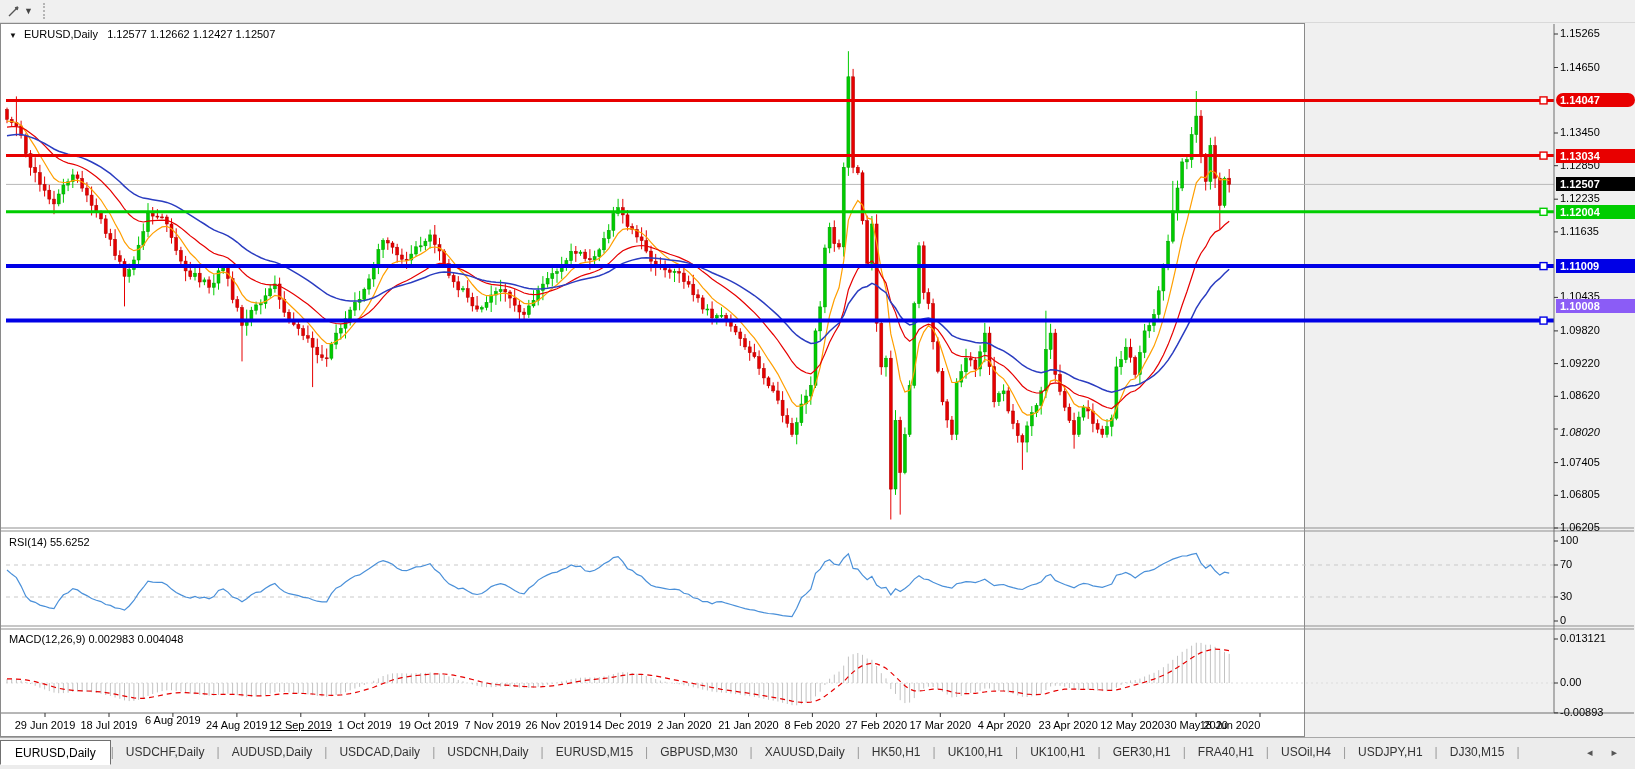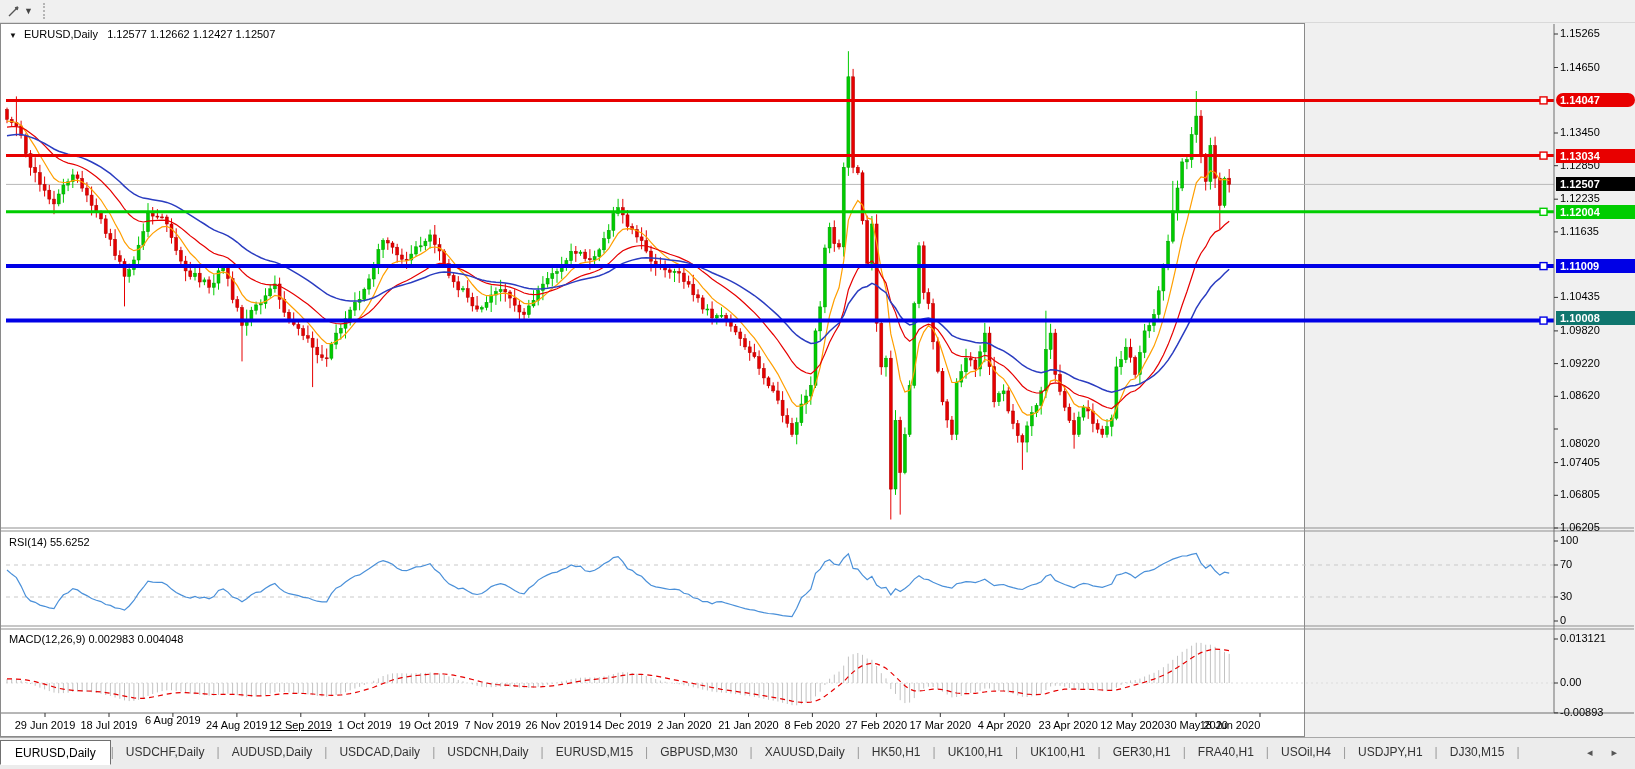--- a/index.html
+++ b/index.html
@@ -915,36 +915,36 @@
       <div class="axis-label" style="top: 3px;">1.15265</div>
       <div class="axis-label" style="top: 36.5331px;">1.14650</div>
       <div class="axis-label" style="top: 101.964px;">1.13450</div>
       <div class="axis-label" style="top: 134.679px;">1.12850</div>
       <div class="axis-label" style="top: 168.212px;">1.12235</div>
       <div class="axis-label" style="top: 200.927px;">1.11635</div>
       <div class="axis-label" style="top: 266.358px;">1.10435</div>
       <div class="axis-label" style="top: 299.891px;">1.09820</div>
       <div class="axis-label" style="top: 332.606px;">1.09220</div>
       <div class="axis-label" style="top: 365.321px;">1.08620</div>
-      <div class="axis-label" style="top: 413px;">1.08020</div>
+      <div class="axis-label" style="top: 402px; font-style: italic;">1.08020</div>
       <div class="axis-label" style="top: 431.57px;">1.07405</div>
       <div class="axis-label" style="top: 464.285px;">1.06805</div>
       <div class="axis-label" style="top: 497px;">1.06205</div>
       <div class="axis-label" style="top: 510px;">100</div>
       <div class="axis-label" style="top: 534px;">70</div>
       <div class="axis-label" style="top: 566px;">30</div>
       <div class="axis-label" style="top: 590px;">0</div>
       <div class="axis-label" style="top: 608.005px;">0.013121</div>
       <div class="axis-label" style="top: 652px;">0.00</div>
       <div class="axis-label" style="top: 681.942px;">-0.00893</div>
       <div class="price-badge" style="top: 69.4119px; background: rgb(232, 0, 0); color: rgb(255, 255, 255); border-radius: 7px;">1.14047</div>
       <div class="price-badge" style="top: 124.646px; background: rgb(232, 0, 0); color: rgb(255, 255, 255);">1.13034</div>
       <div class="price-badge" style="top: 180.807px; background: rgb(0, 205, 0); color: rgb(255, 255, 255);">1.12004</div>
       <div class="price-badge" style="top: 235.06px; background: rgb(0, 0, 230); color: rgb(255, 255, 255);">1.11009</div>
-      <div class="price-badge" style="top: 287px; background: #0f766e; color: rgb(255, 255, 255);">1.10008</div>
+      <div class="price-badge" style="top: 275px; background: #8b5cf6; color: rgb(255, 255, 255);">1.10008</div>
       <div class="price-badge" style="top: 153.381px; background: rgb(0, 0, 0); color: rgb(255, 255, 255);">1.12507</div>
       <div class="date-label" style="left: 44px; top: 695px;">29 Jun 2019</div>
       <div class="date-label" style="left: 107.95px; top: 695px;">18 Jul 2019</div>
       <div class="date-label" style="left: 171.9px; top: 690px;">6 Aug 2019</div>
       <div class="date-label" style="left: 235.85px; top: 695px;">24 Aug 2019</div>
       <div class="date-label" style="left: 299.8px; top: 695px; text-decoration: underline;">12 Sep 2019</div>
       <div class="date-label" style="left: 363.75px; top: 695px;">1 Oct 2019</div>
       <div class="date-label" style="left: 427.7px; top: 695px;">19 Oct 2019</div>
       <div class="date-label" style="left: 491.65px; top: 695px;">7 Nov 2019</div>
       <div class="date-label" style="left: 555.6px; top: 695px;">26 Nov 2019</div>

